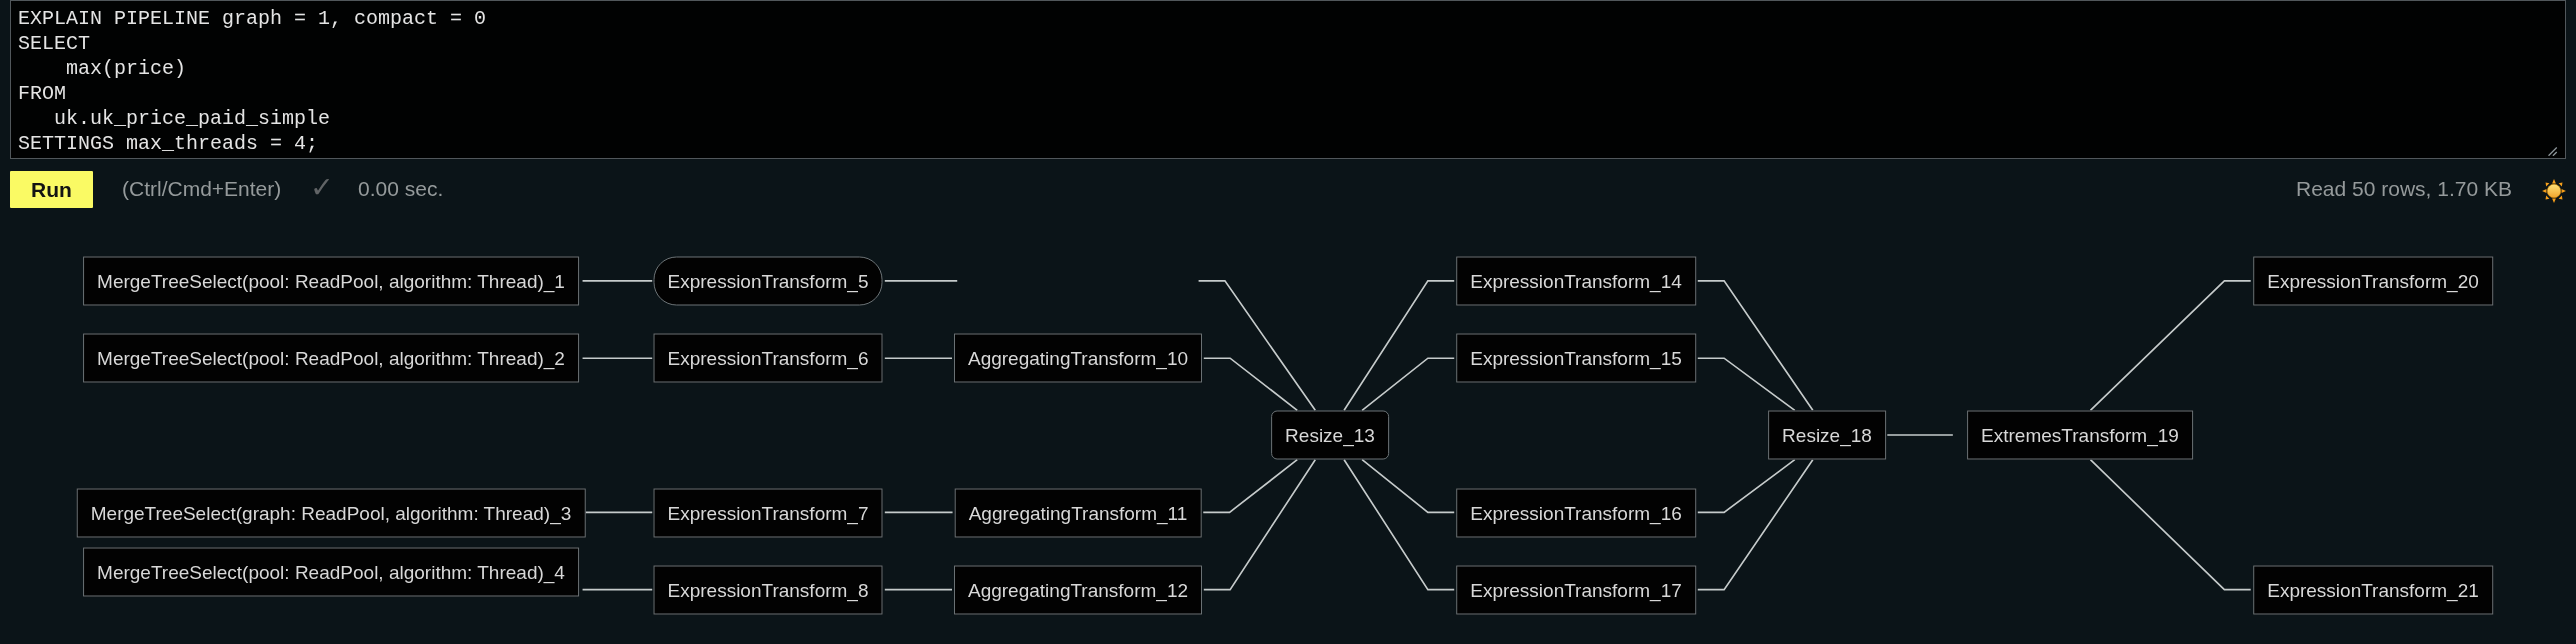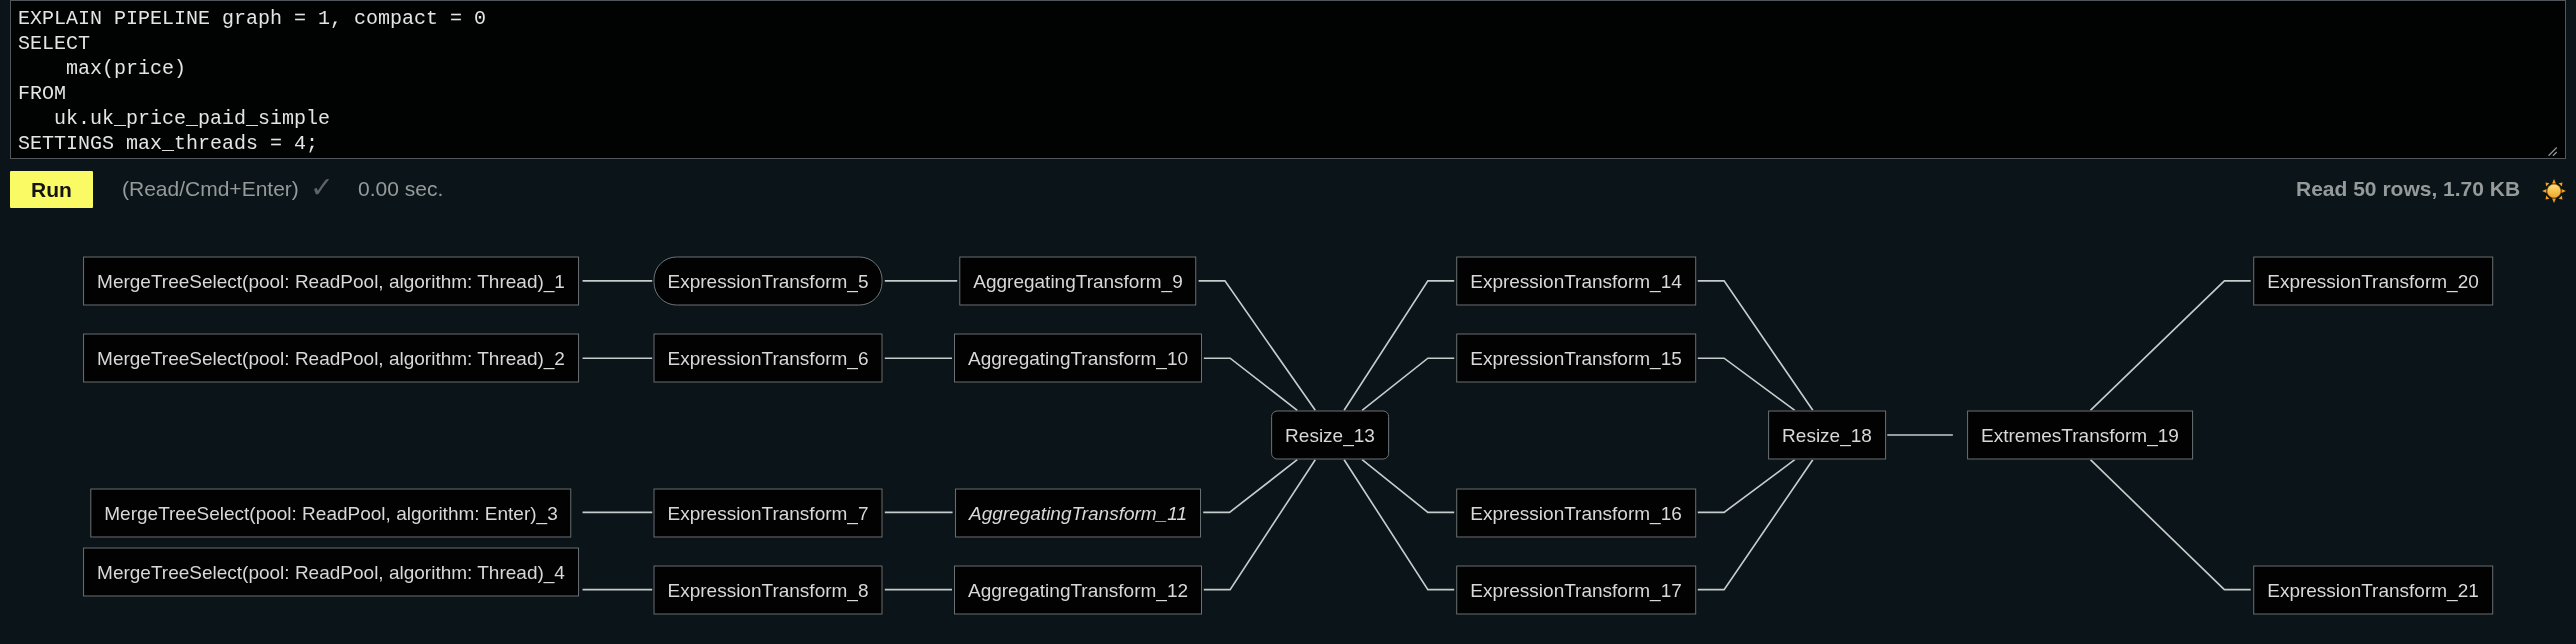--- a/index.html
+++ b/index.html
@@ -35,21 +35,21 @@
     font-family: "Liberation Sans", sans-serif;
     font-size: 21px; font-weight: bold; cursor: pointer;
   }
   .tb-text {
     position: absolute; top: 189px; transform: translateY(-52%);
     font-size: 21px; color: var(--muted-text, #959a9b); white-space: nowrap;
   }
   .hint    { left: 122px; }
   .check   { left: 310px; font-size: 28.5px; color: var(--check-color, #616466); transform: translateY(-55%); }
   .elapsed { left: 358px; }
-  .stats   { left: 2296px; font-weight: bold; }
+  .stats   { left: 2296px; }
   .sun     { position: absolute; left: 2541px; top: 178px; width: 26px; height: 26px; cursor: pointer; }
 
   
   .graph { position: absolute; left: 0; top: 0; width: 2576px; height: 644px; }
   #edge-layer { position: absolute; left: 0; top: 0; }
   .node {
     position: absolute; transform: translate(-50%, -50%);
     height: 49px; box-sizing: border-box;
     display: flex; align-items: center;
     padding: 0 13px; white-space: nowrap;
@@ -72,21 +72,21 @@
    uk.uk_price_paid_simple
 SETTINGS max_threads = 4;</pre>
     <svg class="grip" width="9.3" height="9.3" viewBox="0 0 17 17">
       <line x1="1" y1="16" x2="16" y2="1" stroke="#8f989c" stroke-width="2.4"></line>
       <line x1="9" y1="16" x2="16" y2="9" stroke="#8f989c" stroke-width="2.4"></line>
     </svg>
   </div>
 
   <div>
     <button class="run-btn">Run</button>
-    <span class="tb-text hint">(Read/Cmd+Enter)</span>
+    <span class="tb-text hint">(Ctrl/Cmd+Enter)</span>
     <span class="tb-text check">✓</span>
     <span class="tb-text elapsed">0.00 sec.</span>
     <span class="tb-text stats">Read 50 rows, 1.70 KB</span>
     <span class="sun">
       <svg width="26" height="26" viewBox="0 0 48 48">
         <defs>
           <linearGradient id="sunG" x1="0" y1="0" x2="0" y2="1">
             <stop offset="0" stop-color="#ffe27a"></stop>
             <stop offset="1" stop-color="#f0a42c"></stop>
           </linearGradient>
@@ -127,29 +127,28 @@
         <polyline points="3094,512 3142,512 3303.72,748" fill="none" stroke="#c6cbcb" stroke-width="3"></polyline>
         <polyline points="3094,653 3142,653 3270.87,748" fill="none" stroke="#c6cbcb" stroke-width="3"></polyline>
         <polyline points="3094,934 3142,934 3270.87,838" fill="none" stroke="#c6cbcb" stroke-width="3"></polyline>
         <polyline points="3094,1075 3142,1075 3303.72,838" fill="none" stroke="#c6cbcb" stroke-width="3"></polyline>
         <polyline points="3439.5,793 3559,793" fill="none" stroke="#c6cbcb" stroke-width="3"></polyline>
         <polyline points="3809.8,748 4054,512 4102,512" fill="none" stroke="#c6cbcb" stroke-width="3"></polyline>
         <polyline points="3809.8,838 4054,1075 4102,1075" fill="none" stroke="#c6cbcb" stroke-width="3"></polyline>
       </svg>
   <div class="node" style="left: 331px; top: 281px;">MergeTreeSelect(pool: ReadPool, algorithm: Thread)_1</div>
       <div class="node" style="left: 331px; top: 358px;">MergeTreeSelect(pool: ReadPool, algorithm: Thread)_2</div>
-      <div class="node" style="left: 331px; top: 513px;">MergeTreeSelect(pool: ReadPool, algorithm: Enter)_3</div>
+      <div class="node" style="left: 331px; top: 513px;">MergeTreeSelect(graph: ReadPool, algorithm: Thread)_3</div>
       <div class="node" style="left: 331px; top: 572px;">MergeTreeSelect(pool: ReadPool, algorithm: Thread)_4</div>
       <div class="node" style="left: 768px; top: 281px; border-radius: 23px;">ExpressionTransform_5</div>
       <div class="node" style="left: 768px; top: 358px;">ExpressionTransform_6</div>
       <div class="node" style="left: 768px; top: 513px;">ExpressionTransform_7</div>
       <div class="node" style="left: 768px; top: 590px;">ExpressionTransform_8</div>
-      <div class="node" style="left: 1078px; top: 281px;">AggregatingTransform_9</div>
       <div class="node" style="left: 1078px; top: 358px;">AggregatingTransform_10</div>
-      <div class="node" style="left: 1078px; top: 513px; font-style: italic;">AggregatingTransform_11</div>
+      <div class="node" style="left: 1078px; top: 513px;">AggregatingTransform_11</div>
       <div class="node" style="left: 1078px; top: 590px;">AggregatingTransform_12</div>
       <div class="node" style="left: 1330px; top: 435px; border-radius: 6px;">Resize_13</div>
       <div class="node" style="left: 1576px; top: 281px;">ExpressionTransform_14</div>
       <div class="node" style="left: 1576px; top: 358px;">ExpressionTransform_15</div>
       <div class="node" style="left: 1576px; top: 513px;">ExpressionTransform_16</div>
       <div class="node" style="left: 1576px; top: 590px;">ExpressionTransform_17</div>
       <div class="node" style="left: 1827px; top: 435px;">Resize_18</div>
       <div class="node" style="left: 2068px; top: 435px; margin-left: 12px;">ExtremesTransform_19</div>
       <div class="node" style="left: 2373px; top: 281px;">ExpressionTransform_20</div>
       <div class="node" style="left: 2373px; top: 590px;">ExpressionTransform_21</div>

